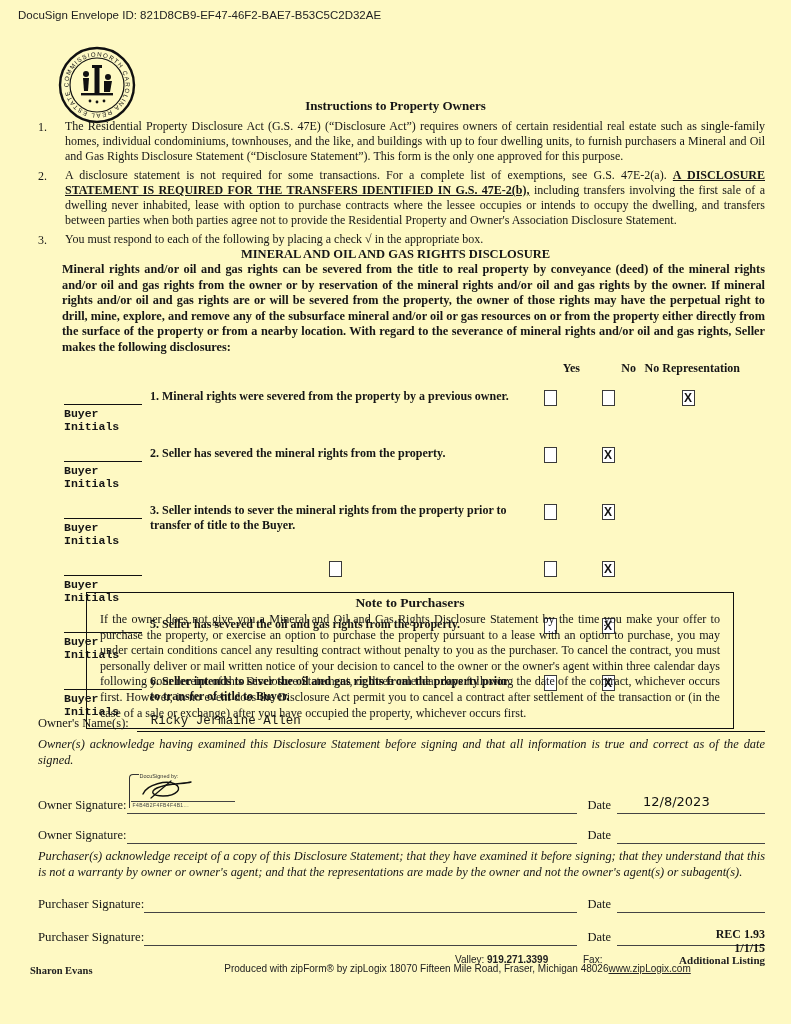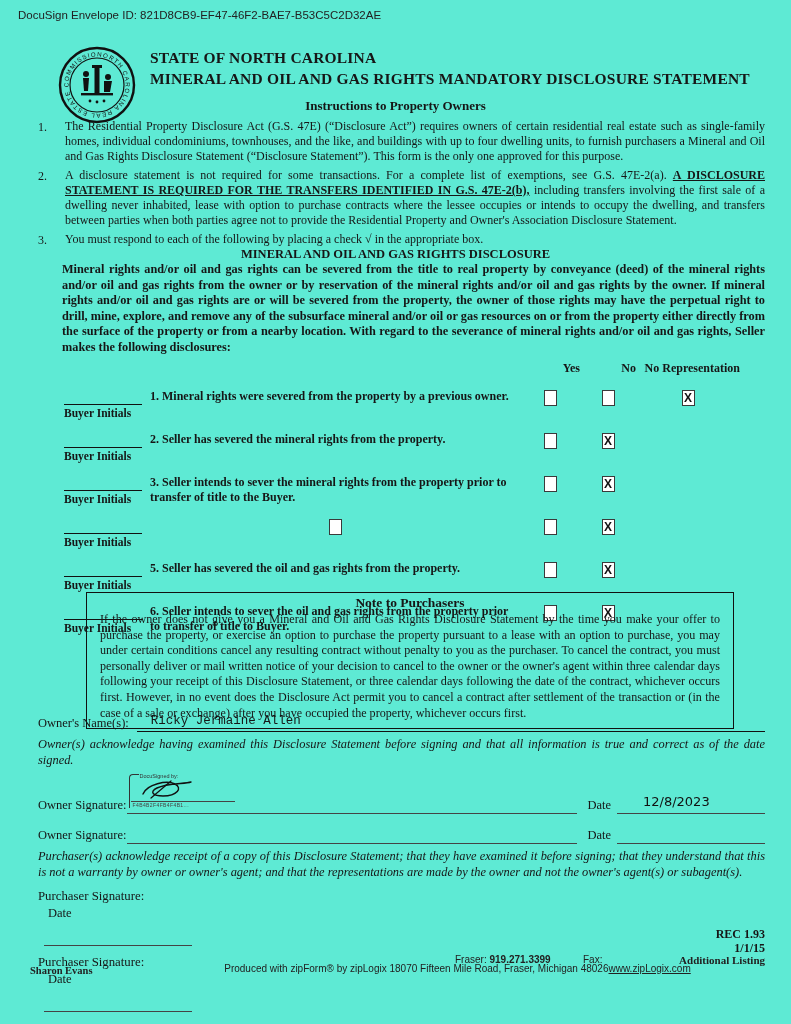--- a/index.html
+++ b/index.html
@@ -1,18 +1,18 @@
 <!DOCTYPE html>
 <html><head>
 <meta charset="utf-8">
 <style>
   * { margin:0; padding:0; box-sizing:border-box; }
   html,body { background:#e8e8e8; }
   .page {
-    position:relative; width:791px; height:1024px; background:#5eead4;
+    position:relative; width:791px; height:1024px; background:#fef9c3;
     font-family:"Liberation Serif", serif; color:#161616; overflow:hidden;
     margin:0 auto;
   }
 
   .ds-envelope { position:absolute; top:9px; left:18px; font-family:"Liberation Sans",sans-serif; font-size:11.5px; color:#222; }
 
   .seal { position:absolute; top:45px; left:57px; }
 
   .title-block { position:absolute; top:47px; left:150px; right:18px; }
   .title-line { font-weight:bold; font-size:15.5px; letter-spacing:0.2px; line-height:21px; white-space:nowrap; }
@@ -25,21 +25,21 @@
   .instr-text { flex:1; font-size:12px; line-height:15px; text-align:justify; }
   .bold-underline { font-weight:bold; text-decoration:underline; }
 
   .mog-head { position:absolute; top:247px; left:0; right:0; text-align:center; font-weight:bold; font-size:12.5px; }
   .mog-intro { position:absolute; top:262px; left:62px; right:26px; font-weight:bold; font-size:12.3px; line-height:15.6px; text-align:justify; }
 
   .dtable { position:absolute; top:361px; left:64px; right:24px; }
   .drow { display:grid; grid-template-columns:86px 370px 60px 56px 104px; align-items:start; }
   .dhead { margin-bottom:2px; }
   .dhead .hcell { font-weight:bold; font-size:12px; text-align:right; }
-  .initials-cell { padding-top:15px; width:78px; }
+  .initials-cell { padding-top:15px; width:78px;font-family:Liberation Mono, monospace; }
   .initials-line { border-top:1.4px solid #111; height:3px; }
   .initials-label { font-weight:bold; font-size:11.5px; }
   .dtext { font-weight:bold; font-size:12px; line-height:14.5px; padding-right:10px; }
   .cbcell { display:flex; justify-content:center; padding-top:1px; }
   .cb { width:13px; height:16px; border:1.2px solid #3a3a3a; font-weight:bold; font-size:12px;
         line-height:14px; text-align:center; font-family:"Liberation Sans",sans-serif; color:#111; background:#fff; }
   .drow + .drow { margin-top:13px; }
   .r1 { margin-top:0; }
 
   .notebox { position:absolute; top:592px; left:86px; width:648px; border:1.6px solid #111; padding:2px 13px 7px 13px; }
@@ -65,21 +65,21 @@
   .date-value { position:absolute; left:26px; bottom:4px; font-family:"DejaVu Sans",sans-serif; font-size:13px; color:#111; }
 
   .ds-stamp { position:absolute; left:2px; bottom:1px; width:112px; height:38px; }
   .ds-bracket { position:absolute; left:0; top:0; width:10px; height:34px; border-left:1.2px solid #333; border-top:1.2px solid #333; border-radius:4px 0 0 0; }
   .ds-label { position:absolute; left:11px; top:-1px; font-family:"Liberation Sans",sans-serif; font-size:5.5px; color:#333; }
   .ds-scribble { position:absolute; left:8px; top:4px; }
   .ds-under { position:absolute; left:2px; top:27px; width:104px; border-top:1px solid #444; }
   .ds-id { position:absolute; left:4px; top:28px; font-family:"Liberation Sans",sans-serif; font-size:5px; letter-spacing:0.4px; color:#444; }
 
   .purch-sig .flabel { font-size:12.8px; }
-  .psig-row { display:flex; align-items:flex-start; margin-top:9px;flex-direction:column; }
+  .psig-row { display:flex; align-items:flex-end; margin-top:9px; }
 
   .footer-rec { position:absolute; top:927px; right:26px; text-align:right; font-weight:bold; font-size:12px; line-height:14px; }
   .footer-row1 { position:absolute; top:954px; left:0; right:26px; height:12px; font-family:"Liberation Sans",sans-serif; font-size:10px; color:#222; }
   .phone { position:absolute; left:455px; top:0; }
   .phone b { font-weight:bold; }
   .fax { position:absolute; left:583px; top:0; }
   .additional { position:absolute; right:0; top:0; font-family:"Liberation Serif",serif; font-weight:bold; font-size:11px; }
   .footer-row2 { position:absolute; top:963px; left:30px; right:26px; font-family:"Liberation Sans",sans-serif; font-size:10px; color:#222; }
   .agent { position:absolute; left:0; top:2px; font-family:"Liberation Serif",serif; font-weight:bold; font-size:10.5px; }
   .produced { text-align:center; padding-left:120px; }
@@ -109,24 +109,20 @@
       <path d="M26 33 L32 33 L31 46 L27 46 Z" fill="#111"></path>
       <circle cx="51" cy="32" r="3" fill="#111"></circle>
       <path d="M47 36 L55 36 L53 47 L47 47 Z" fill="#111"></path>
       <rect x="24" y="48" width="32" height="2.4" fill="#111"></rect>
       <circle cx="33" cy="56" r="1.4" fill="#111"></circle>
       <circle cx="40" cy="57" r="1.4" fill="#111"></circle>
       <circle cx="47" cy="56" r="1.4" fill="#111"></circle>
     </svg>
   </div>
 
-  <div class="title-block">
-    <div class="title-line">STATE OF NORTH CAROLINA</div>
-    <div class="title-line">MINERAL AND OIL AND GAS RIGHTS MANDATORY DISCLOSURE STATEMENT</div>
-  </div>
 
   <div class="instr-head">Instructions to Property Owners</div>
 
   <div class="instructions">
     <div class="instr-item">
       <div class="instr-num">1.</div>
       <div class="instr-text">The Residential Property Disclosure Act (G.S. 47E) (“Disclosure Act”) requires owners of certain residential real estate such as single-family homes,  individual condominiums,  townhouses,  and the like, and buildings with up to four dwelling units, to furnish purchasers a Mineral and Oil and Gas Rights Disclosure Statement (“Disclosure Statement”). This form is the only one approved for this purpose.</div>
     </div>
     <div class="instr-item">
       <div class="instr-num">2.</div>
@@ -307,21 +303,21 @@
     </div>
 
   </div>
 
   <div class="footer-rec">
     <div>REC 1.93</div>
     <div>1/1/15</div>
   </div>
 
   <div class="footer-row1">
-    <div class="phone"><span>Fraser:</span> <b>919.271.3399</b></div>
+    <div class="phone"><span>Valley:</span> <b>919.271.3399</b></div>
     <div class="fax">Fax:</div>
     <div class="additional">Additional Listing</div>
   </div>
 
   <div class="footer-row2">
     <div class="agent">Sharon Evans</div>
     <div class="produced"><span>Produced with zipForm® by zipLogix  18070 Fifteen Mile Road, Fraser, Michigan 48026</span><span class="zip-link">www.zipLogix.com</span></div>
   </div>
 
 </div>

